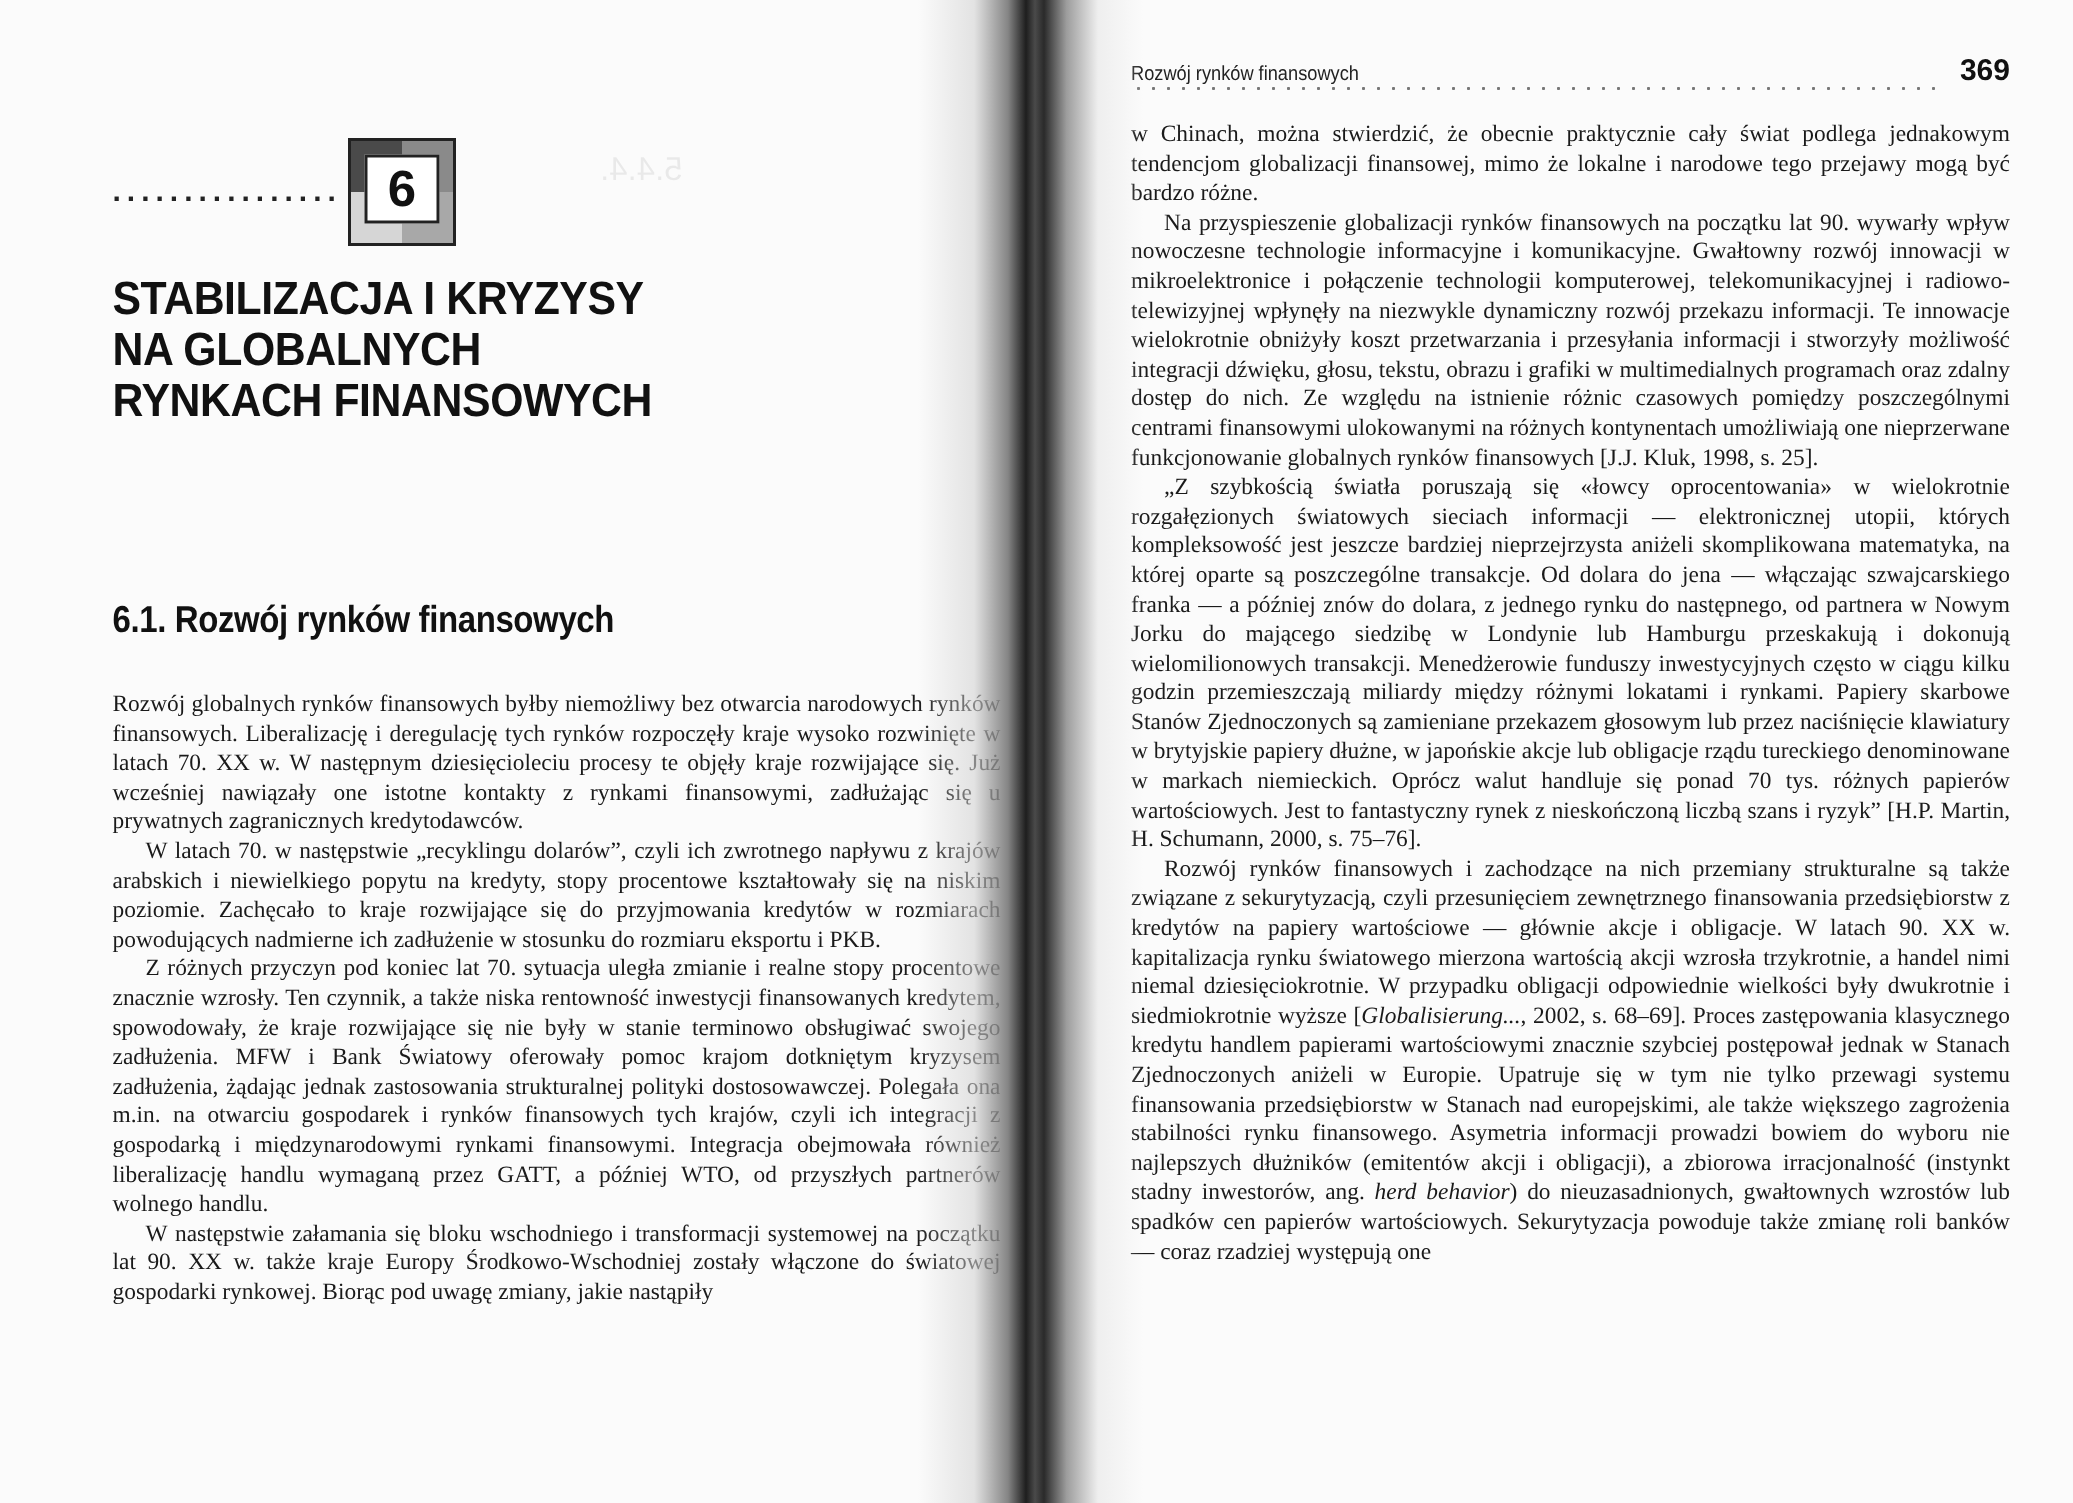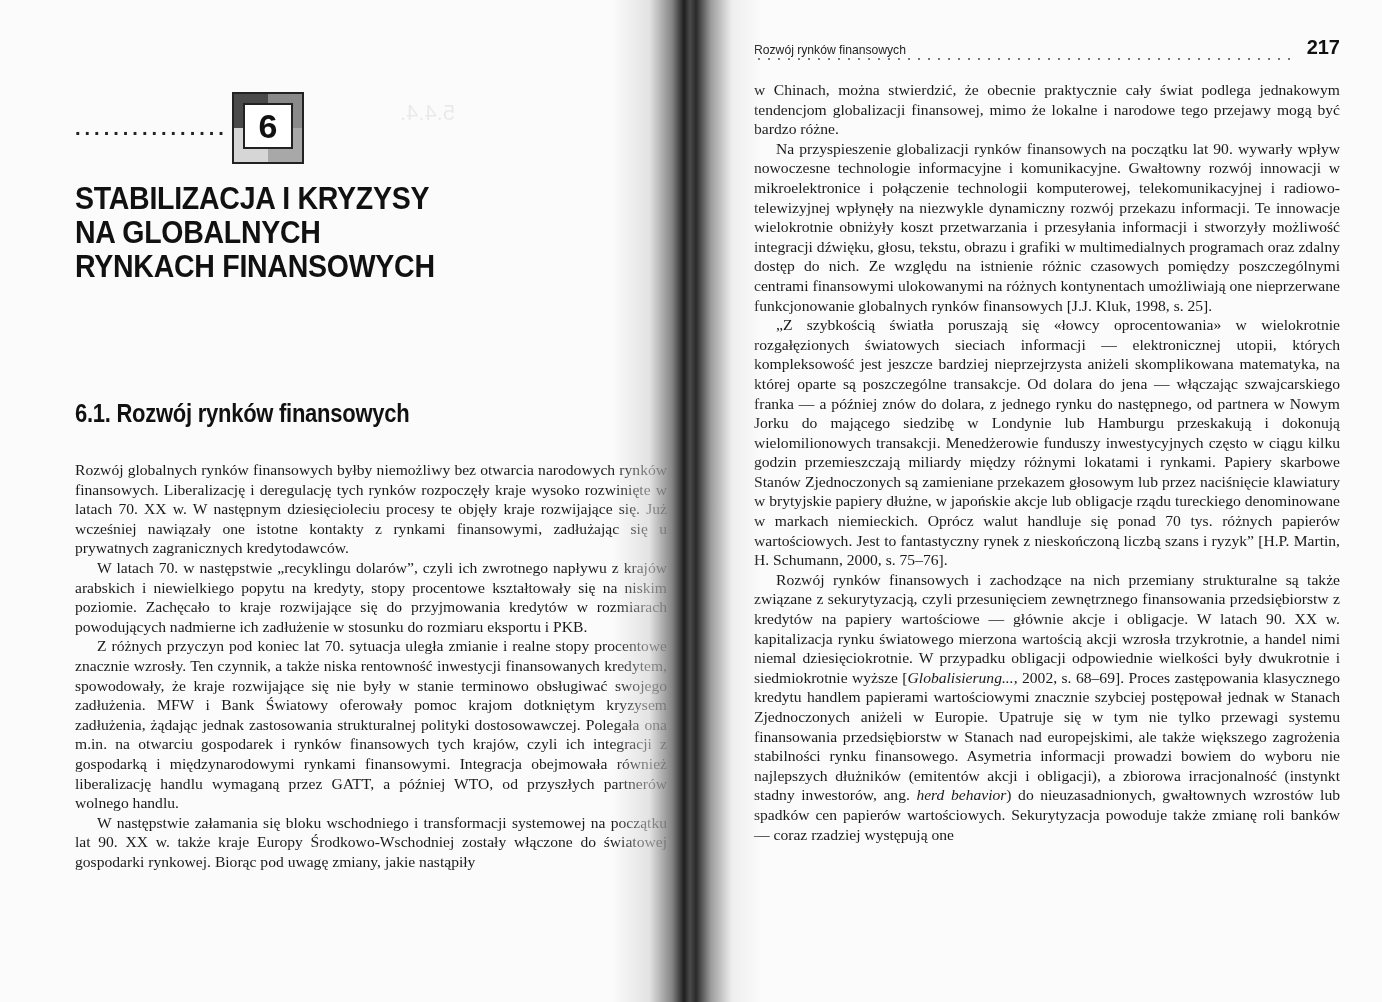--- a/index.html
+++ b/index.html
@@ -118,21 +118,21 @@
       <p>W latach 70. w następstwie „recyklingu dolarów”, czyli ich zwrotnego napływu z krajów arabskich i niewielkiego popytu na kredyty, stopy procentowe kształtowały się na niskim poziomie. Zachęcało to kraje rozwijające się do przyjmowania kredytów w rozmiarach powodujących nadmierne ich zadłużenie w stosunku do rozmiaru eksportu i PKB.</p>
       <p>Z różnych przyczyn pod koniec lat 70. sytuacja uległa zmianie i realne stopy procentowe znacznie wzrosły. Ten czynnik, a także niska rentowność inwestycji finansowanych kredytem, spowodowały, że kraje rozwijające się nie były w stanie terminowo obsługiwać swojego zadłużenia. MFW i Bank Światowy oferowały pomoc krajom dotkniętym kryzysem zadłużenia, żądając jednak zastosowania strukturalnej polityki dostosowawczej. Polegała ona m.in. na otwarciu gospodarek i rynków finansowych tych krajów, czyli ich integracji z gospodarką i międzynarodowymi rynkami finansowymi. Integracja obejmowała również liberalizację handlu wymaganą przez GATT, a później WTO, od przyszłych partnerów wolnego handlu.</p>
       <p>W następstwie załamania się bloku wschodniego i transformacji systemowej na początku lat 90. XX w. także kraje Europy Środkowo-Wschodniej zostały włączone do światowej gospodarki rynkowej. Biorąc pod uwagę zmiany, jakie nastąpiły</p>
     </div>
   </div>
 
   <div class="page page-right"></div>
 
   <div class="running-head">
     <span class="running-title">Rozwój rynków finansowych</span>
-    <span class="page-number">217</span>
+    <span class="page-number">369</span>
   </div>
   <div class="head-dots"></div>
 
   <div class="body-text right-body">
     <p class="noindent">w Chinach, można stwierdzić, że obecnie praktycznie cały świat podlega jednakowym tendencjom globalizacji finansowej, mimo że lokalne i narodowe tego przejawy mogą być bardzo różne.</p>
     <p>Na przyspieszenie globalizacji rynków finansowych na początku lat 90. wywarły wpływ nowoczesne technologie informacyjne i komunikacyjne. Gwałtowny rozwój innowacji w mikroelektronice i połączenie technologii komputerowej, telekomunikacyjnej i radiowo-telewizyjnej wpłynęły na niezwykle dynamiczny rozwój przekazu informacji. Te innowacje wielokrotnie obniżyły koszt przetwarzania i przesyłania informacji i stworzyły możliwość integracji dźwięku, głosu, tekstu, obrazu i grafiki w multimedialnych programach oraz zdalny dostęp do nich. Ze względu na istnienie różnic czasowych pomiędzy poszczególnymi centrami finansowymi ulokowanymi na różnych kontynentach umożliwiają one nieprzerwane funkcjonowanie globalnych rynków finansowych [J.J. Kluk, 1998, s. 25].</p>
     <p>„Z szybkością światła poruszają się «łowcy oprocentowania» w wielokrotnie rozgałęzionych światowych sieciach informacji — elektronicznej utopii, których kompleksowość jest jeszcze bardziej nieprzejrzysta aniżeli skomplikowana matematyka, na której oparte są poszczególne transakcje. Od dolara do jena — włączając szwajcarskiego franka — a później znów do dolara, z jednego rynku do następnego, od partnera w Nowym Jorku do mającego siedzibę w Londynie lub Hamburgu przeskakują i dokonują wielomilionowych transakcji. Menedżerowie funduszy inwestycyjnych często w ciągu kilku godzin przemieszczają miliardy między różnymi lokatami i rynkami. Papiery skarbowe Stanów Zjednoczonych są zamieniane przekazem głosowym lub przez naciśnięcie klawiatury w brytyjskie papiery dłużne, w japońskie akcje lub obligacje rządu tureckiego denominowane w markach niemieckich. Oprócz walut handluje się ponad 70 tys. różnych papierów wartościowych. Jest to fantastyczny rynek z nieskończoną liczbą szans i ryzyk” [H.P. Martin, H. Schumann, 2000, s. 75–76].</p>
     <p><span>Rozwój rynków finansowych i zachodzące na nich przemiany strukturalne są także związane z sekurytyzacją, czyli przesunięciem zewnętrznego finansowania przedsiębiorstw z kredytów na papiery wartościowe — głównie akcje i obligacje. W latach 90. XX w. kapitalizacja rynku światowego mierzona wartością akcji wzrosła trzykrotnie, a handel nimi niemal dziesięciokrotnie. W przypadku obligacji odpowiednie wielkości były dwukrotnie i siedmiokrotnie wyższe [</span><em>Globalisierung...</em><span>, 2002, s. 68–69]. Proces zastępowania klasycznego kredytu handlem papierami wartościowymi znacznie szybciej postępował jednak w Stanach Zjednoczonych aniżeli w Europie. Upatruje się w tym nie tylko przewagi systemu finansowania przedsiębiorstw w Stanach nad europejskimi, ale także większego zagrożenia stabilności rynku finansowego. Asymetria informacji prowadzi bowiem do wyboru nie najlepszych dłużników (emitentów akcji i obligacji), a zbiorowa irracjonalność (instynkt stadny inwestorów, ang. </span><em>herd behavior</em><span>) do nieuzasadnionych, gwałtownych wzrostów lub spadków cen papierów wartościowych. Sekurytyzacja powoduje także zmianę roli banków — coraz rzadziej występują one</span></p>
   </div>
 

